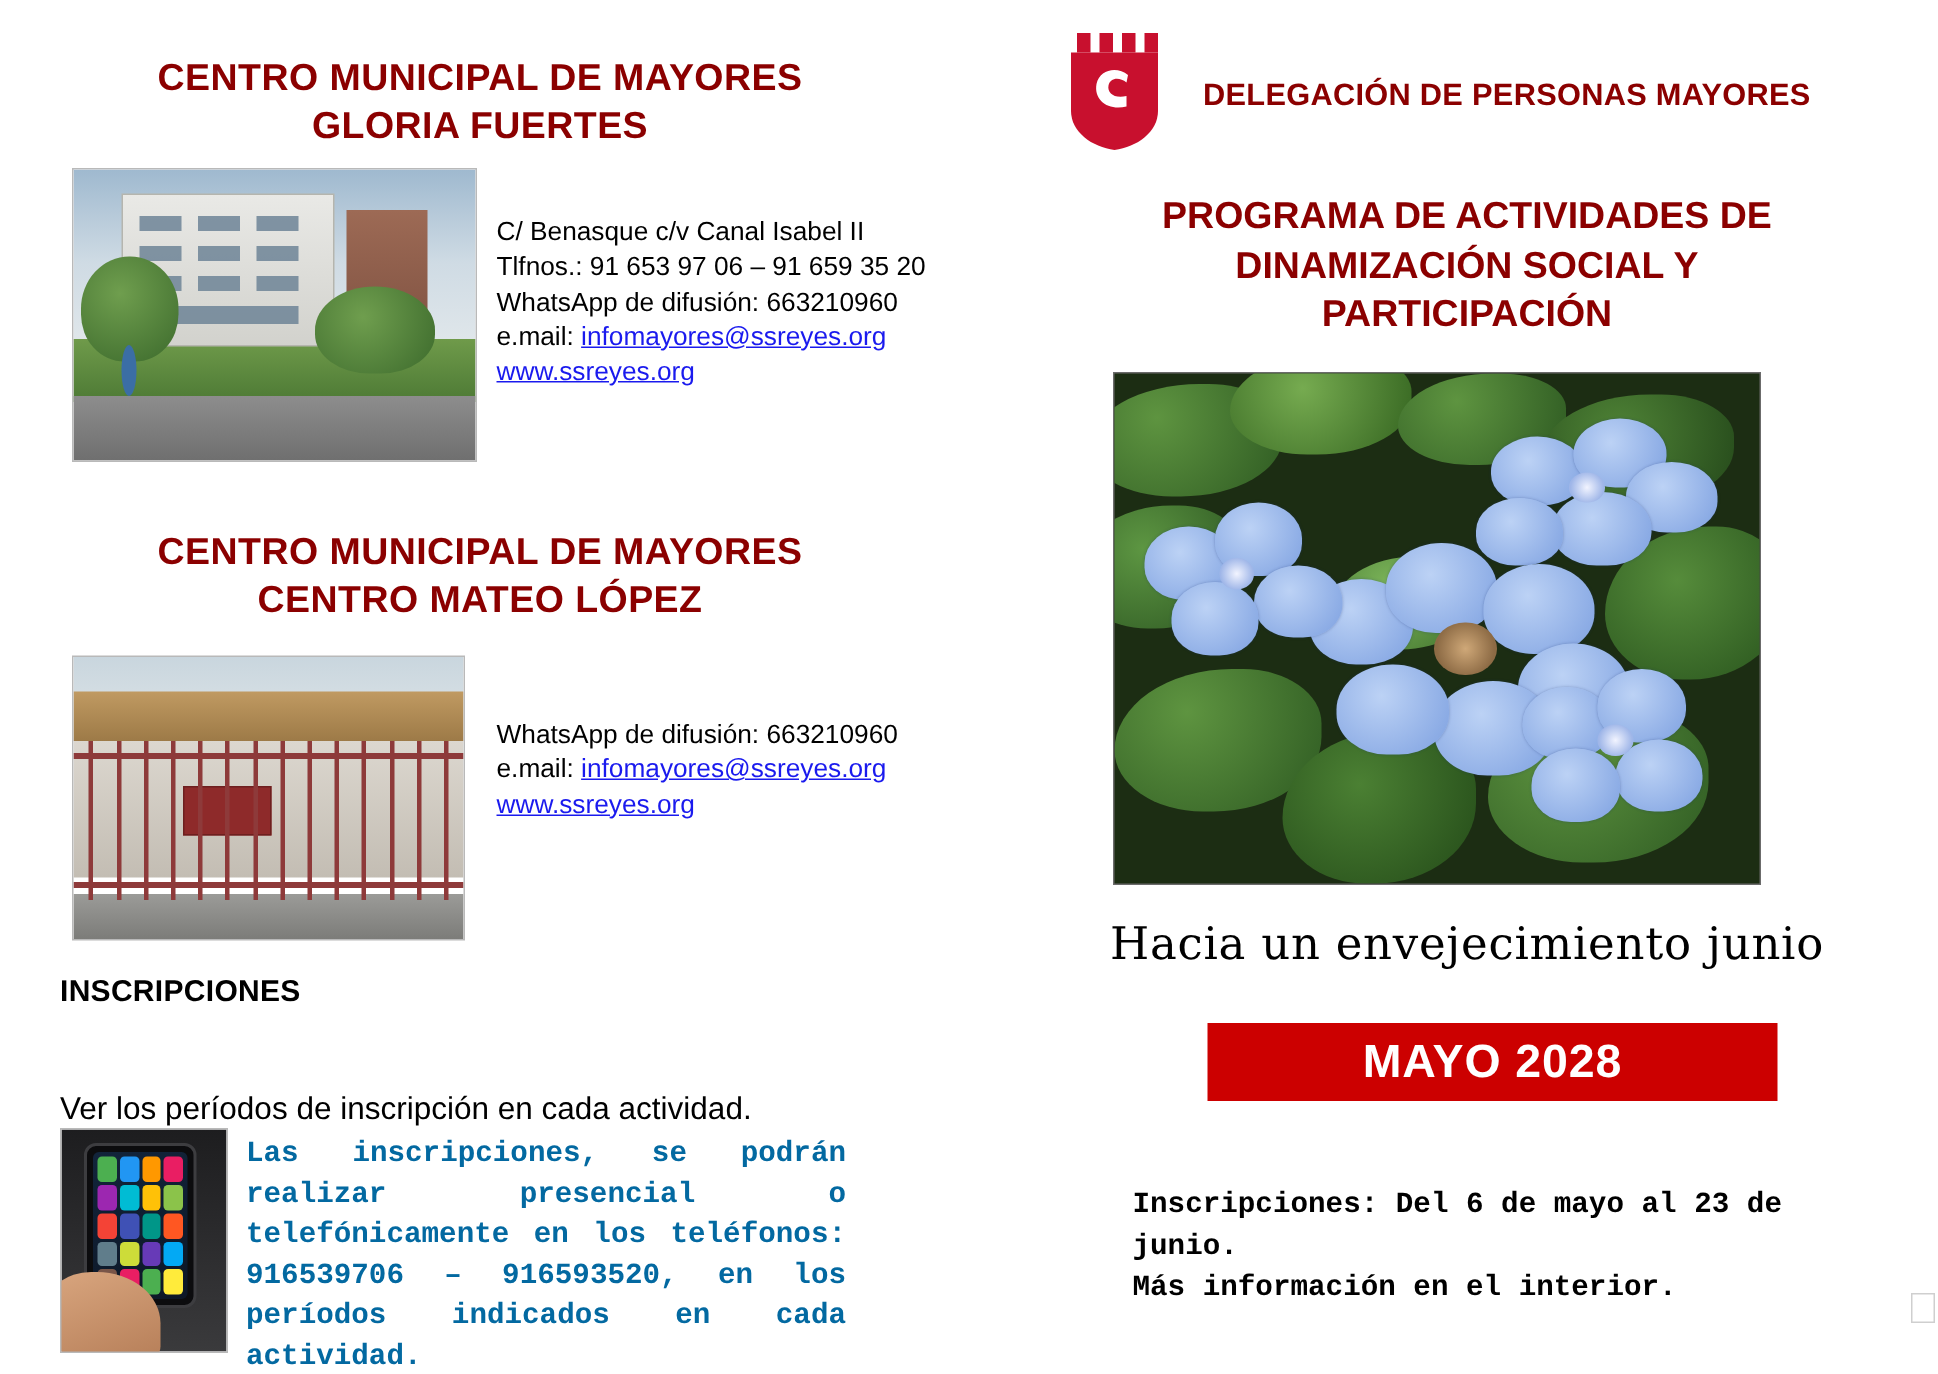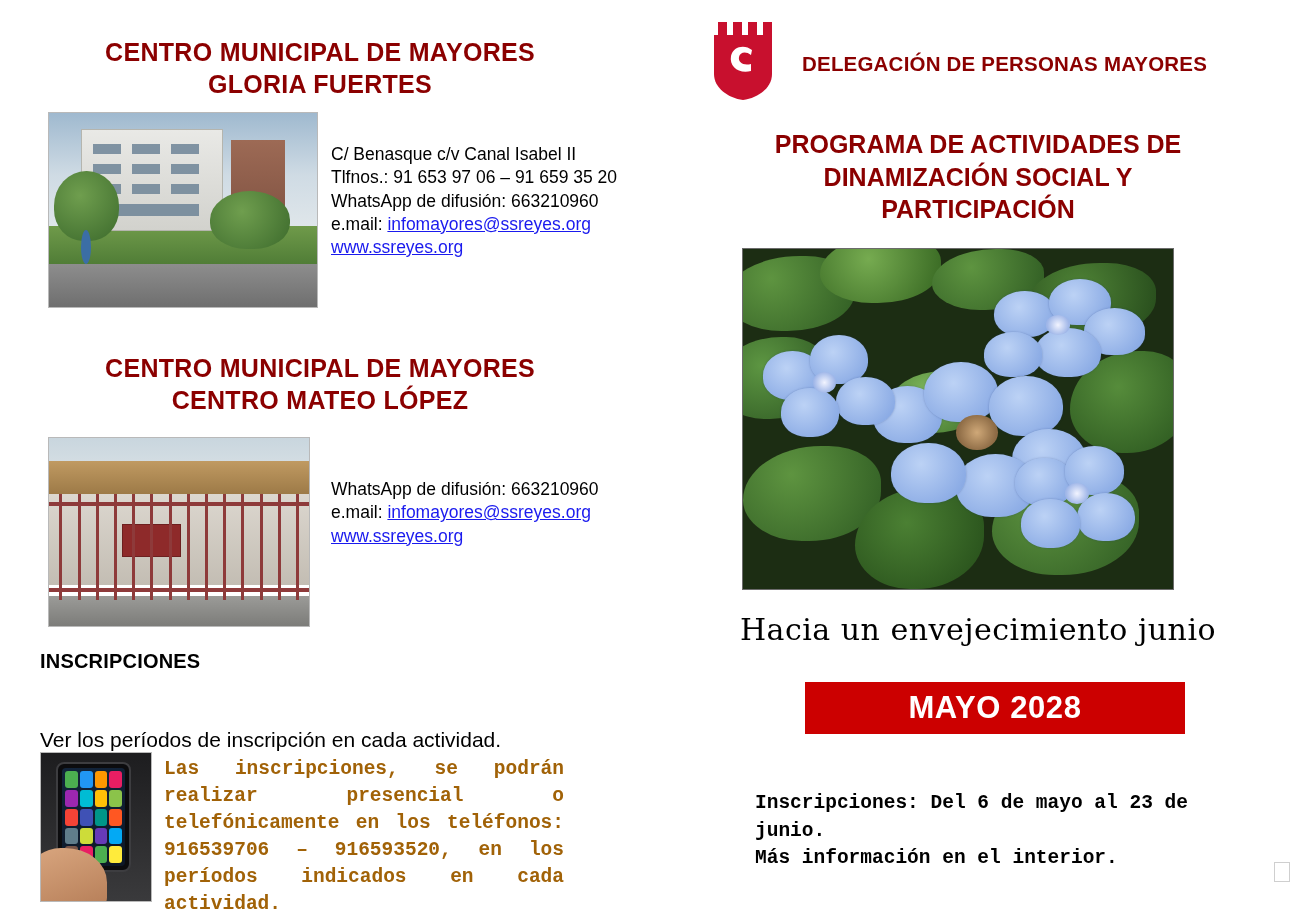--- a/index.html
+++ b/index.html
@@ -100,21 +100,21 @@
   .inscripciones-head {
     position: absolute; left: 40px; top: 650px;
     color: #000; font-weight: bold; font-size: 20px; letter-spacing: .2px;
   }
   .inscripciones-sub {
     position: absolute; left: 40px; top: 688px; width: 580px;
     color: #000; font-size: 21px; margin-top: 40px;
   }
   .inscripciones-body {
     position: absolute; left: 164px; top: 756px; width: 400px;
-    color: #a16207; font-weight: bold; font-size: 19.5px;
+    color: #0369a1; font-weight: bold; font-size: 19.5px;
     line-height: 1.38; text-align: justify;
     font-family: "Liberation Mono", monospace;
   }
 
   .addr {
     position: absolute;
     color: #000;
     font-size: 17.5px;
     line-height: 1.33;
   }

